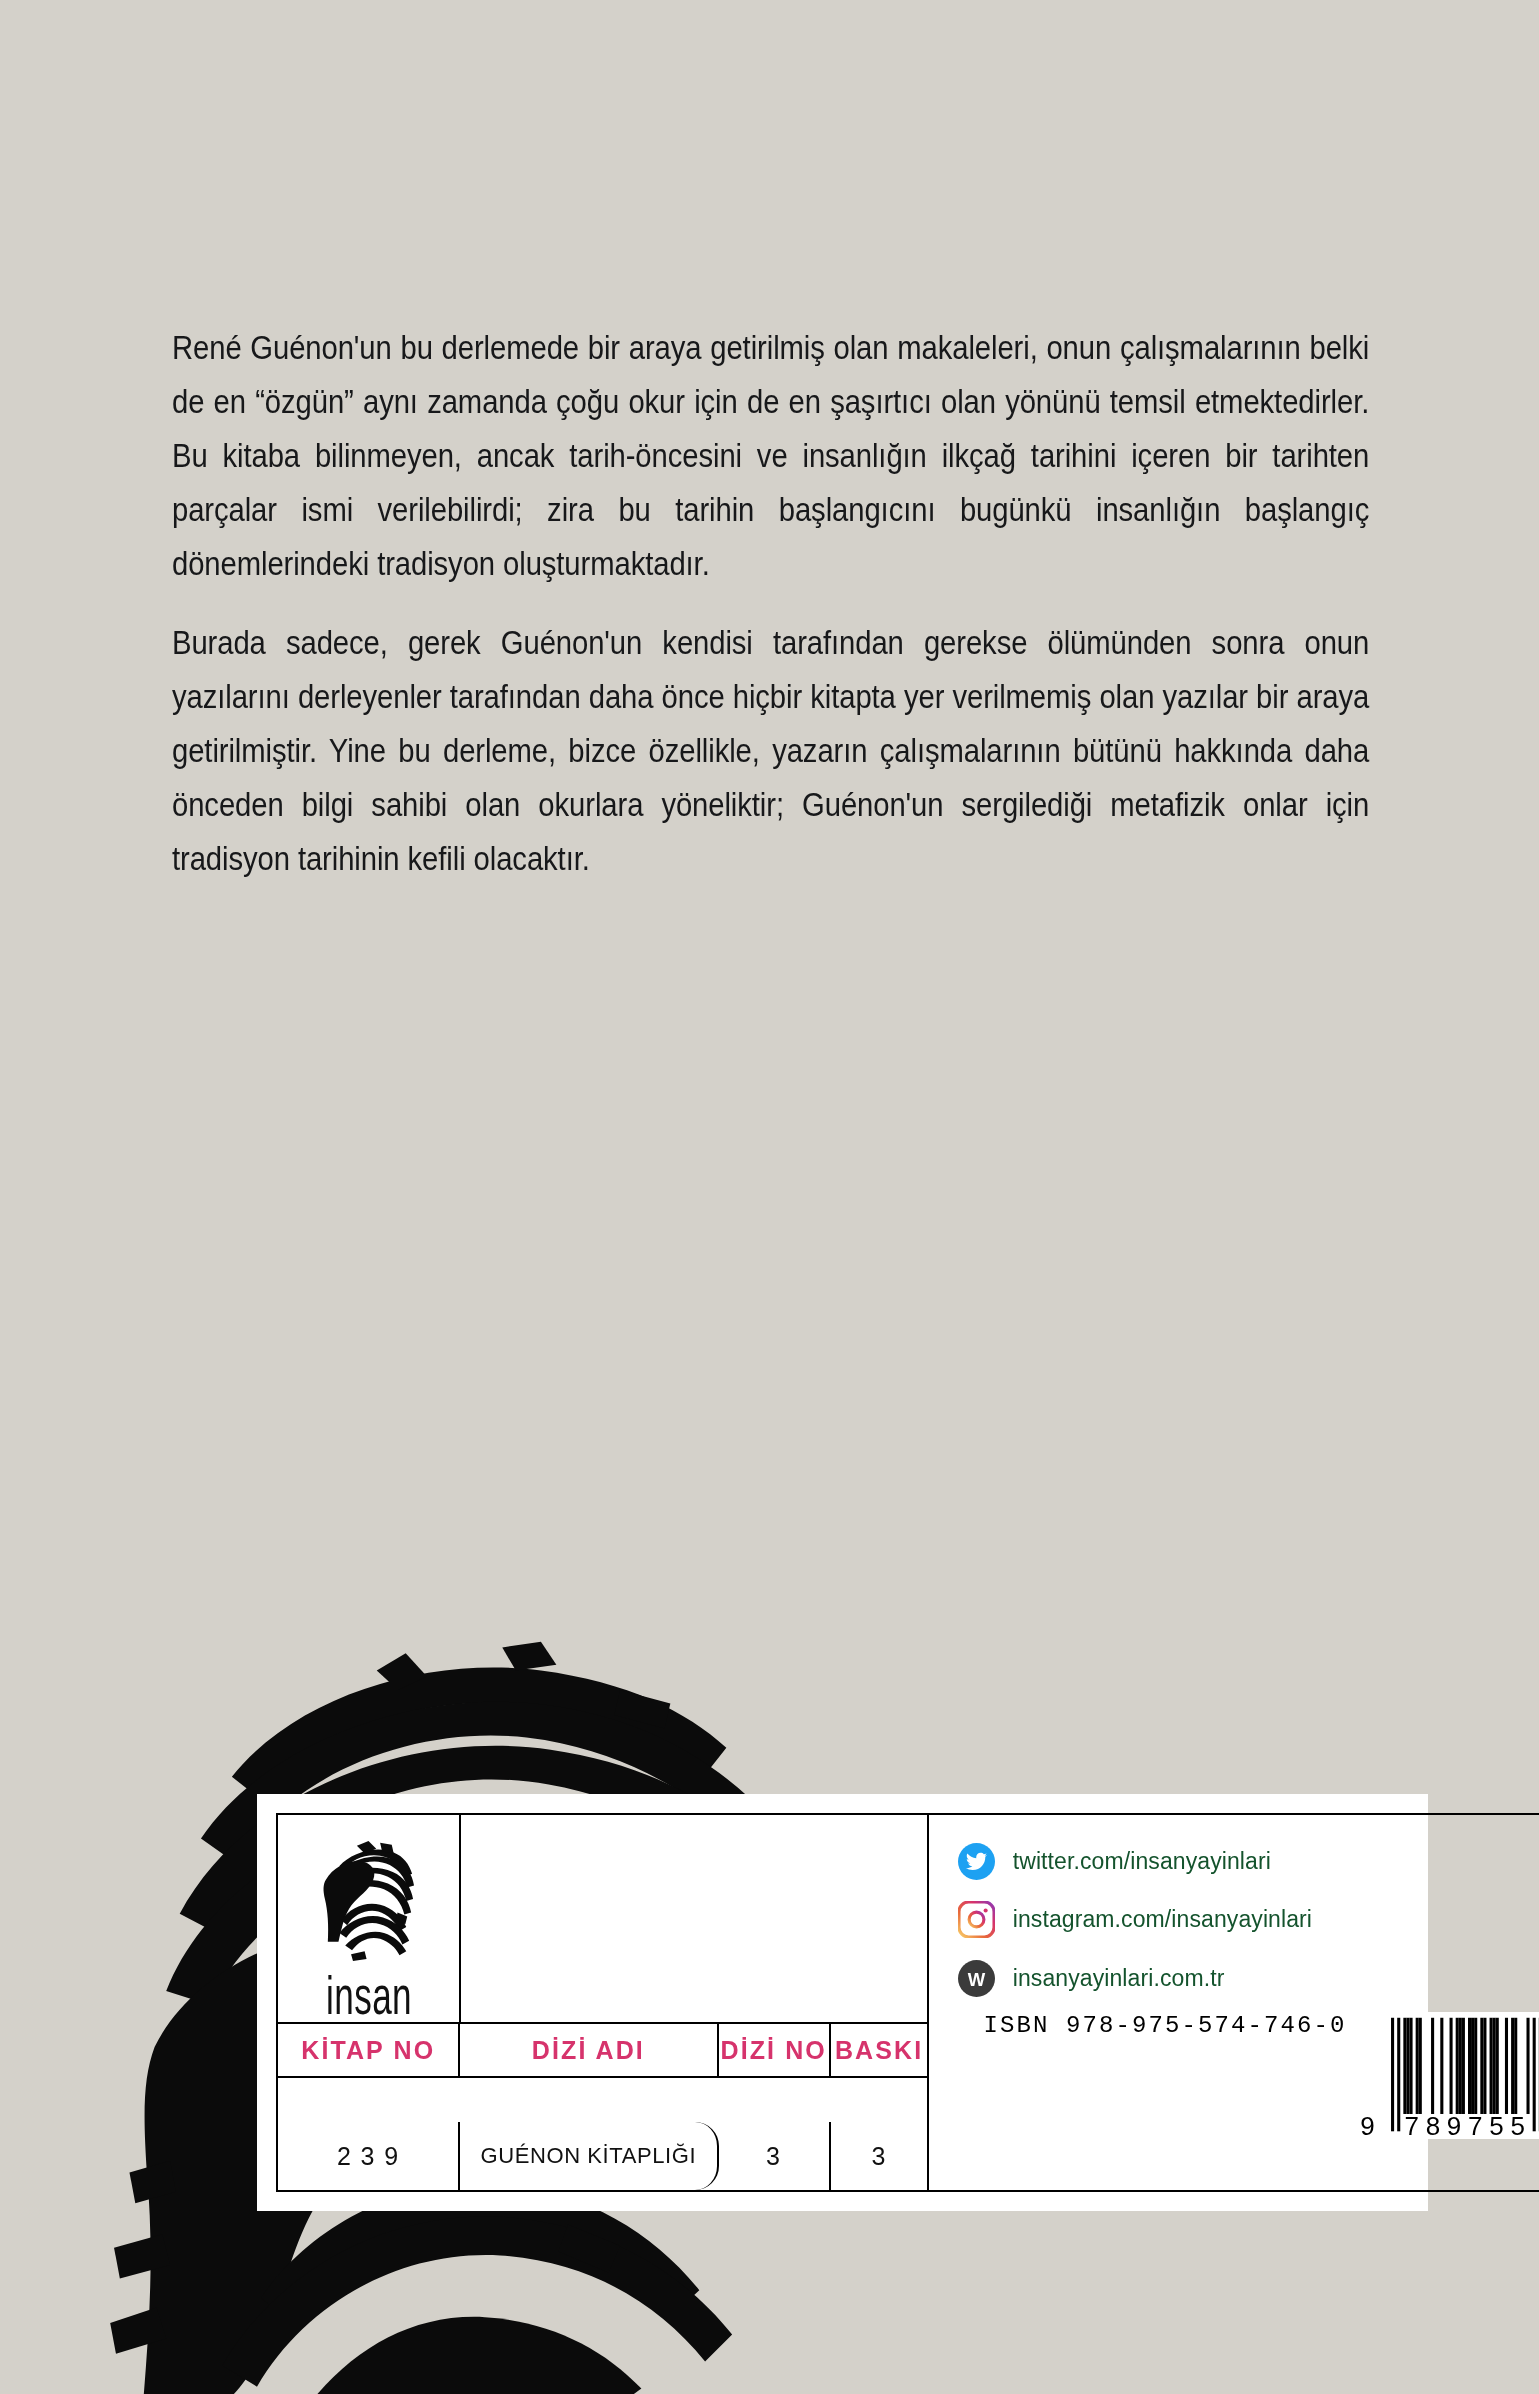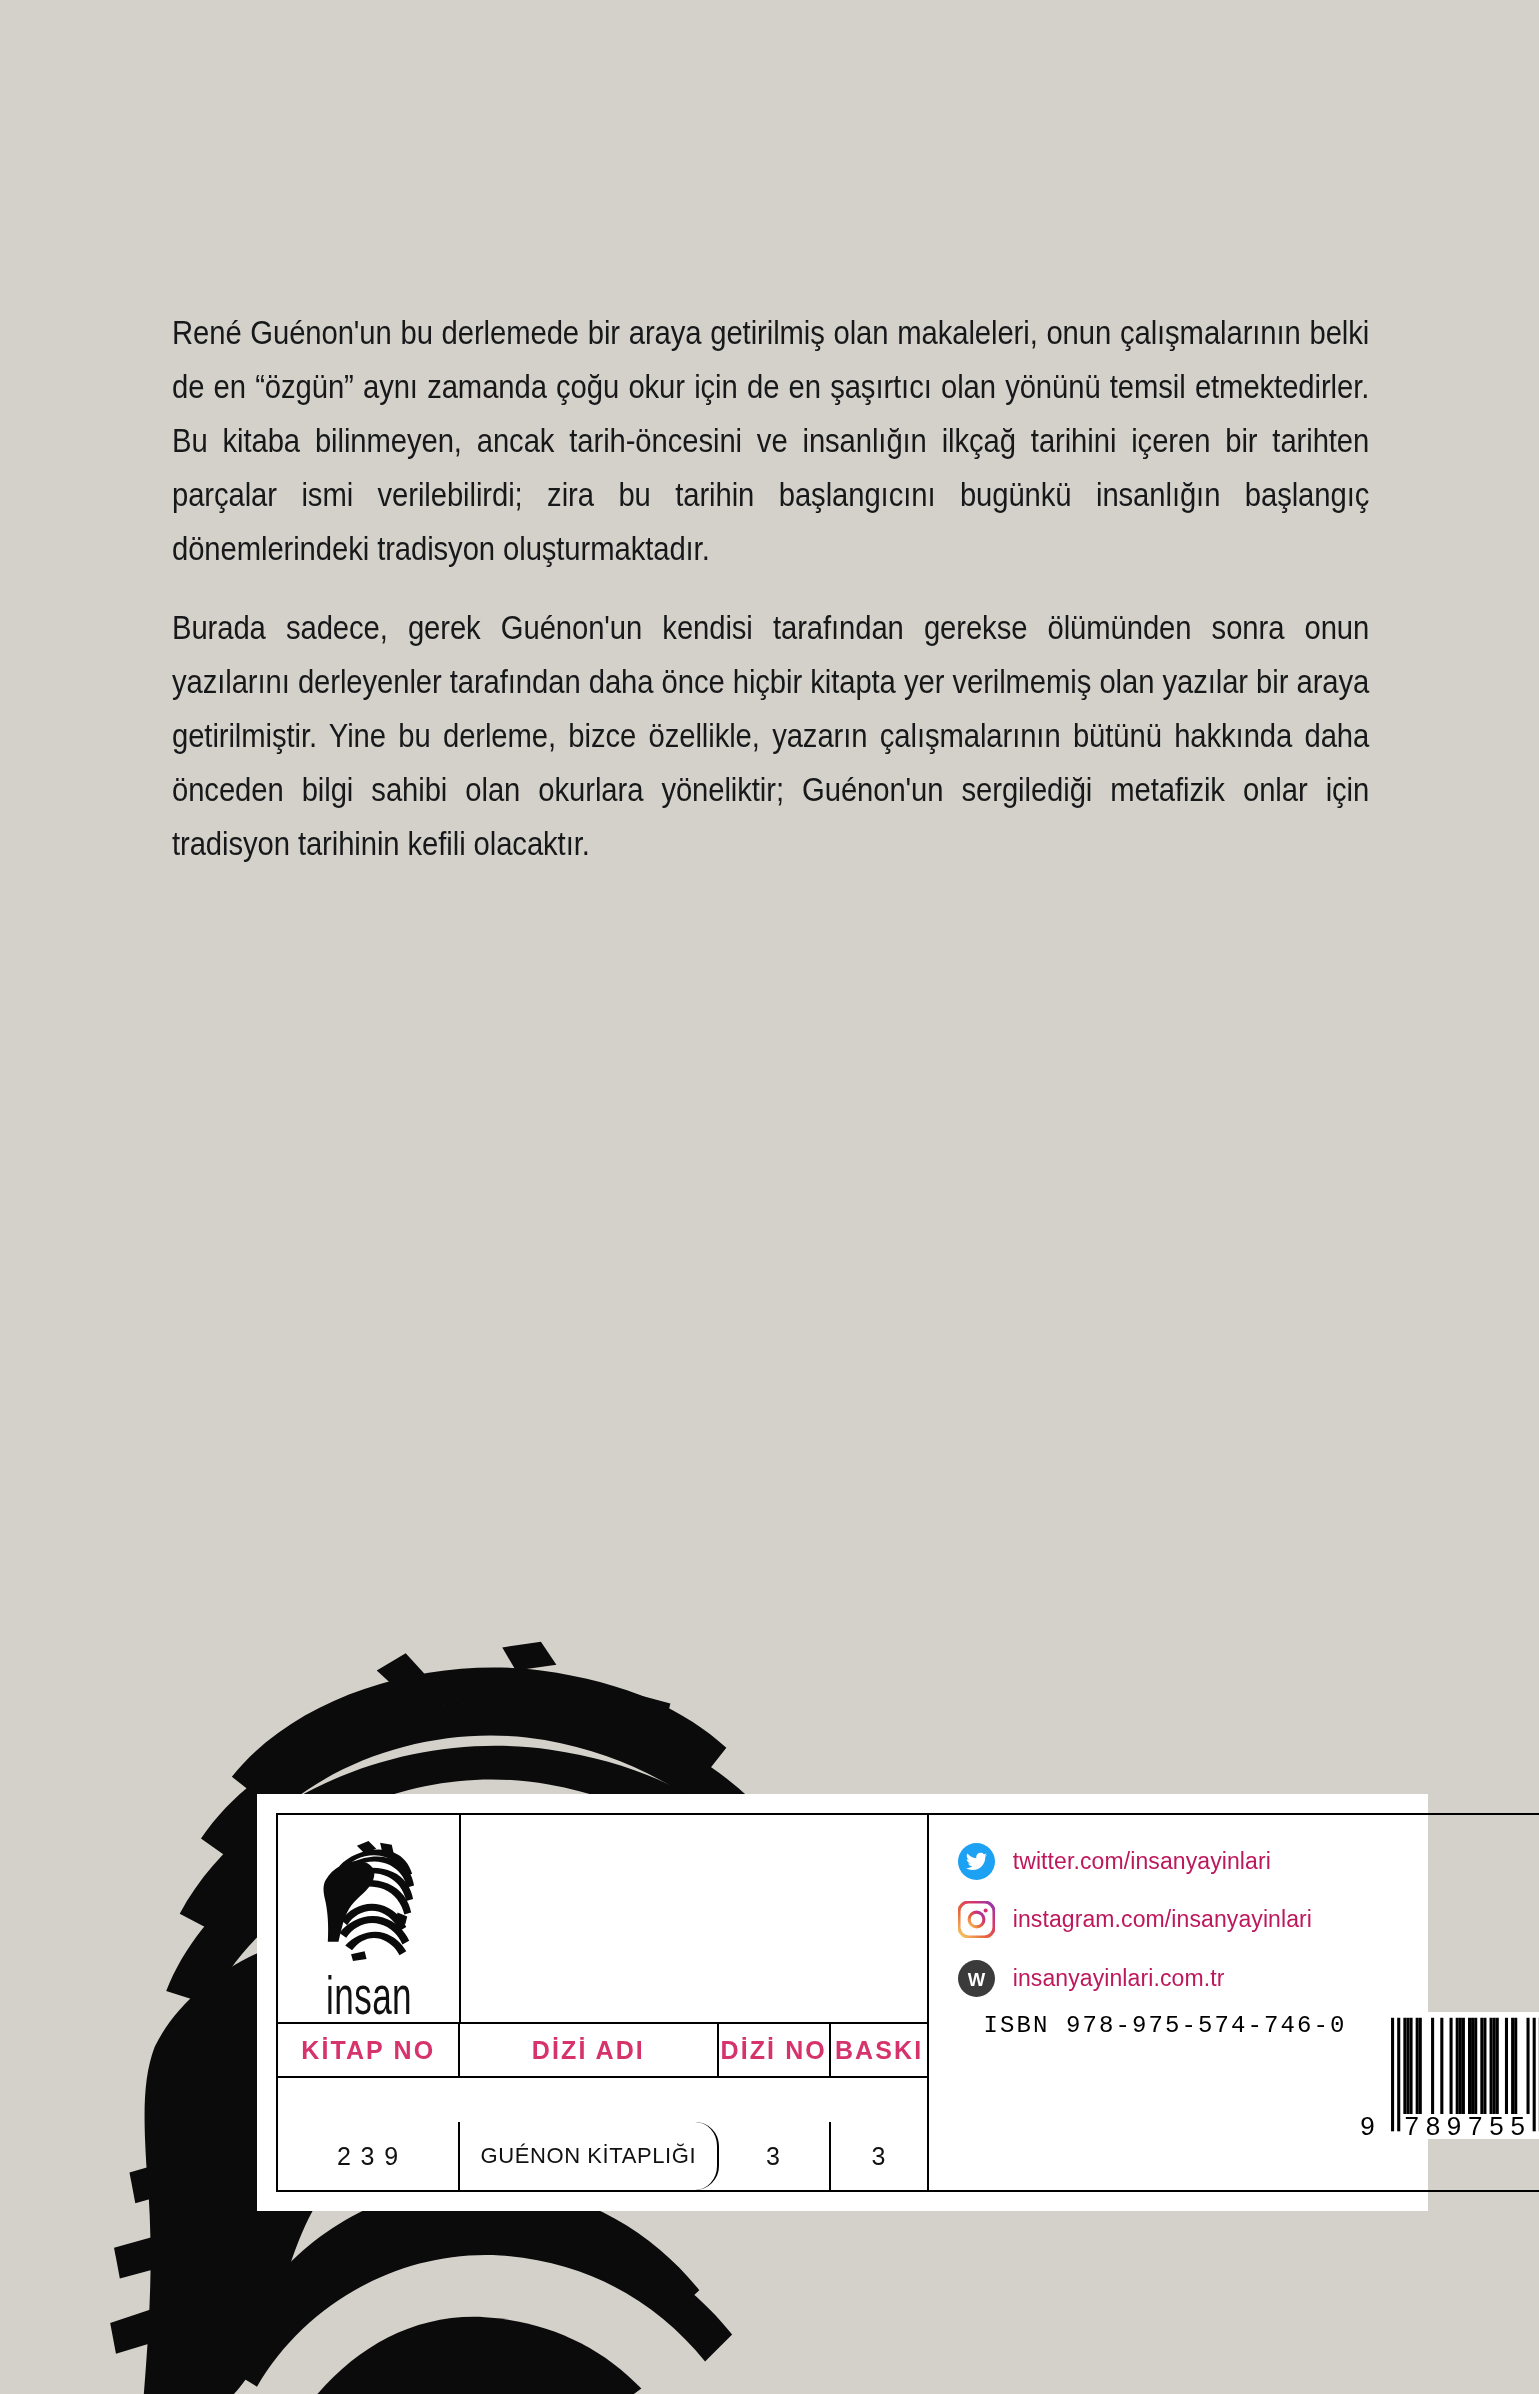--- a/index.html
+++ b/index.html
@@ -22,21 +22,21 @@
     top: 1632px;
     width: 734px;
     height: 772px;
     pointer-events: none;
   }
 
   
   #blurb {
     position: absolute;
     left: 172px;
-    top: 305px;
+    top: 320px;
     width: 1197px;
   }
   .para {
     font-family: "Liberation Sans Narrow", "Liberation Sans", sans-serif;
     font-stretch: condensed;
     font-size: 34px;
     line-height: 54px;
     color: #17181a;
     text-align: justify;
     text-justify: inter-word;
@@ -199,21 +199,21 @@
   }
   .social-row .sicon {
     width: 37px; height: 37px;
     flex: 0 0 37px;
     margin-right: 17.4px;
     display:block;
   }
   .social-row .slabel {
     font-family: "Liberation Sans Narrow", "Liberation Sans", sans-serif;
     font-size: 23px;
-    color: #be185d;
+    color: #14532d;
     letter-spacing: 0.1px;
     white-space: nowrap;
   }
   #barcode-wrap {
     flex: 1 1 auto;
     display: flex;
     flex-direction: row;
     align-items: flex-start;
     justify-content: flex-end;
     padding-left: 11.6px;

